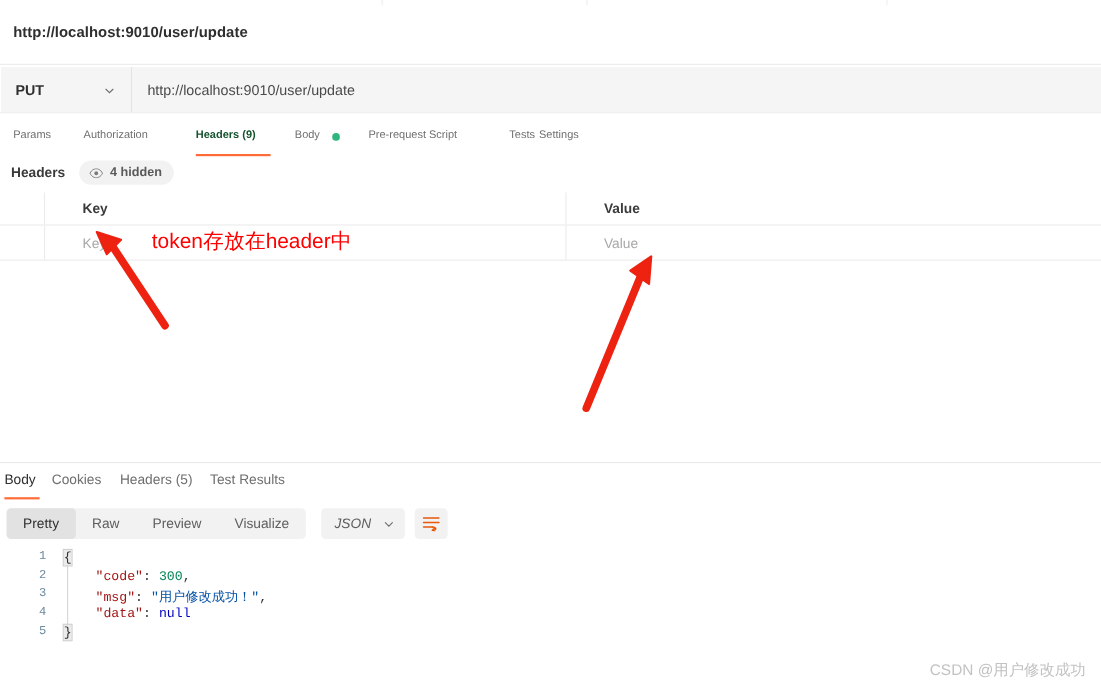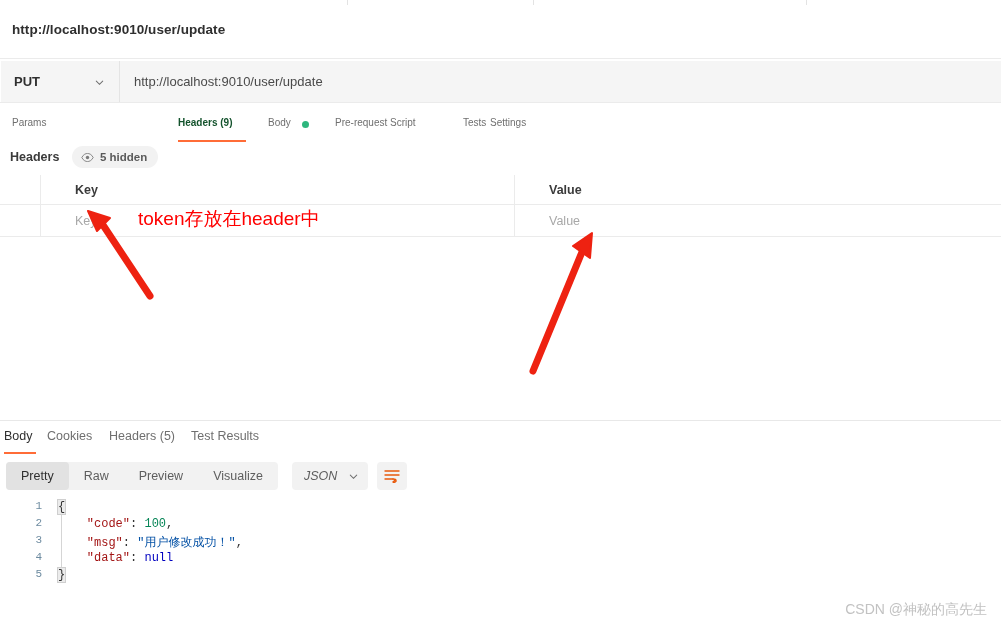--- a/index.html
+++ b/index.html
@@ -376,20 +376,23 @@
   </div>
   <div class="url-box">
     <div class="url-value">http://localhost:9010/user/update</div>
   </div>
 </div>
 
 <div class="req-tabs">
   <div class="req-tab" style="left:12px;width:52px;">
     <span class="txt">Params</span>
   </div>
+  <div class="req-tab" style="left:76px;width:90px;">
+    <span class="txt">Authorization</span>
+  </div>
   <div class="req-tab active" style="left:178px;width:68px;">
     <span class="txt">Headers (9)</span>
     <span class="underline"></span>
   </div>
   <div class="req-tab" style="left:268px;width:48px;">
     <span class="txt">Body</span>
     <span class="green-dot" style="left:34px;"></span>
   </div>
   <div class="req-tab" style="left:335px;width:120px;">
     <span class="txt">Pre-request Script</span>
@@ -402,21 +405,21 @@
   </div>
 </div>
 
 <div class="headers-subbar">
   <div class="headers-label">Headers</div>
   <div class="hidden-pill">
     <svg width="13" height="9" viewBox="0 0 16 11">
       <path d="M1 5.5 C3 1.5 6 0.5 8 0.5 C10 0.5 13 1.5 15 5.5 C13 9.5 10 10.5 8 10.5 C6 10.5 3 9.5 1 5.5 Z" fill="none" stroke="#7a7a7a" stroke-width="1.1"></path>
       <circle cx="8" cy="5.5" r="2.1" fill="#7a7a7a"></circle>
     </svg>
-    <span class="pill-text">5 hidden</span>
+    <span class="pill-text">4 hidden</span>
   </div>
 </div>
 
 <div class="tbl">
   <div class="tbl-row head">
     <div class="col-check"></div>
     <div class="col-key">
       <span class="cell-text header-cell">Key</span>
     </div>
     <div class="col-val">
@@ -492,30 +495,30 @@
 
 <div class="code-area">
   <div class="fold-rail"></div>
   <div id="code-lines">
       <div class="code-line">
         <span class="ln">1</span>
         <span class="code-content"><span class="brace-box">{</span></span>
       </div>
       <div class="code-line">
         <span class="ln">2</span>
-        <span class="code-content"><span class="k-pun">    </span><span class="k-key">"code"</span><span class="k-pun">: </span><span class="k-num">100</span><span class="k-pun">,</span></span>
+        <span class="code-content"><span class="k-pun">    </span><span class="k-key">"code"</span><span class="k-pun">: </span><span class="k-num">300</span><span class="k-pun">,</span></span>
       </div>
       <div class="code-line">
         <span class="ln">3</span>
         <span class="code-content"><span class="k-pun">    </span><span class="k-key">"msg"</span><span class="k-pun">: </span><span class="k-str">"用户修改成功！"</span><span class="k-pun">,</span></span>
       </div>
       <div class="code-line">
         <span class="ln">4</span>
         <span class="code-content"><span class="k-pun">    </span><span class="k-key">"data"</span><span class="k-pun">: </span><span class="k-null">null</span></span>
       </div>
       <div class="code-line">
         <span class="ln">5</span>
         <span class="code-content"><span class="brace-box">}</span></span>
       </div>
     </div>
 </div>
 
-<div class="watermark">CSDN @神秘的高先生</div>
+<div class="watermark">CSDN @用户修改成功</div>
 
 </body></html>

